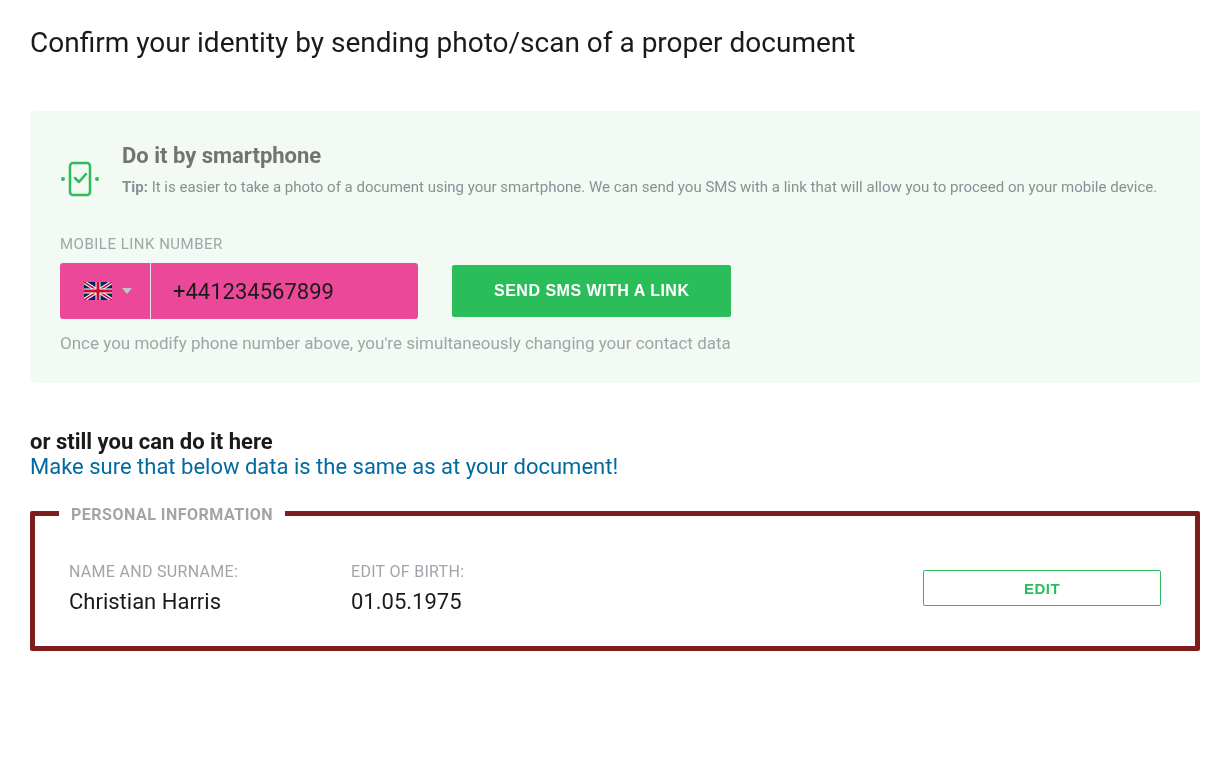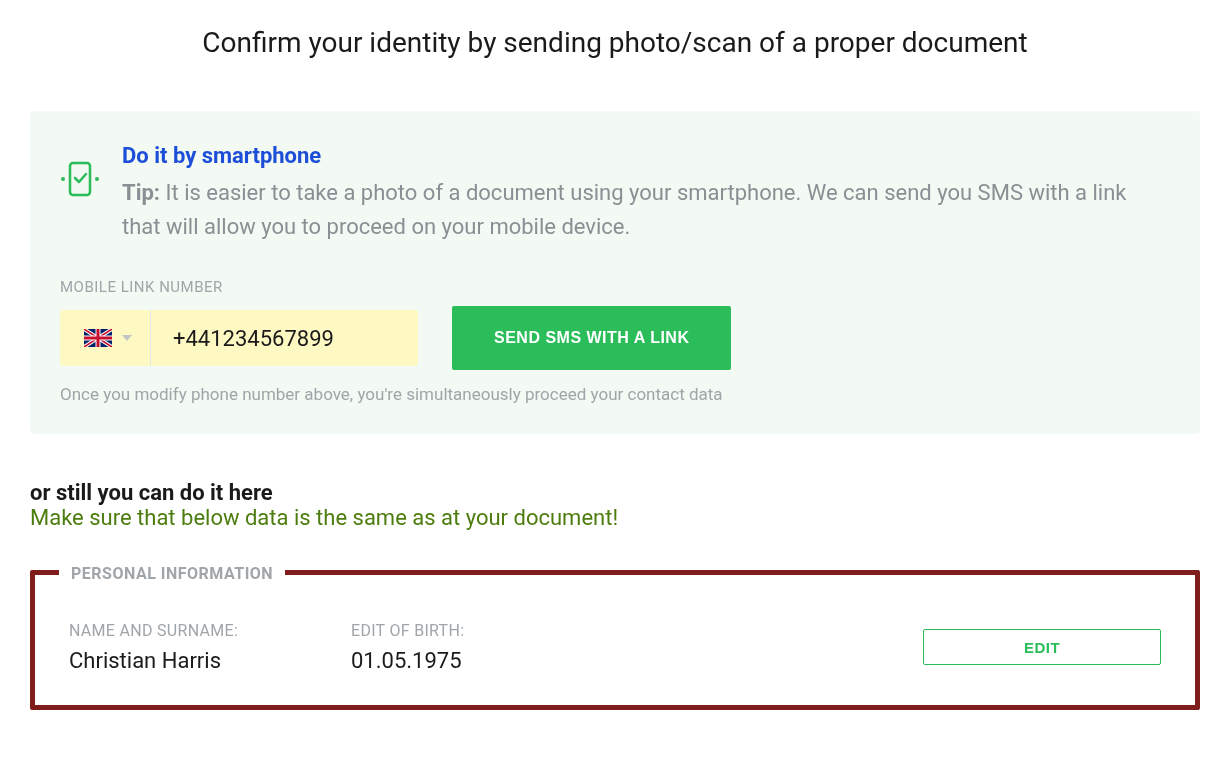--- a/index.html
+++ b/index.html
@@ -11,21 +11,20 @@
       font-family: -apple-system, BlinkMacSystemFont, "Segoe UI", Roboto, Helvetica, Arial, sans-serif;
       background: #fff;
       padding: 26px 30px 40px 30px;
       color: #1a1a1a;
     }
     .page-title {
       font-size: 28px;
       font-weight: 400;
       color: #1a1a1a;
       margin-bottom: 52px;
-      text-align: center;
     }
     .tip-panel {
       background: #f3f9f3;
       border-radius: 4px;
       padding: 32px 30px 30px 30px;
       margin-bottom: 46px;
     }
     .tip-header {
       display: flex;
       align-items: flex-start;
@@ -35,25 +34,25 @@
     .tip-icon {
       flex-shrink: 0;
       margin-top: 18px;
     }
     .tip-text {
       flex: 1;
     }
     .tip-title {
       font-size: 22px;
       font-weight: 700;
-      color: #1d4ed8;
+      color: #737373;
       margin-bottom: 8px;
     }
     .tip-desc {
-      font-size: 22px;
+      font-size: 15px;
       line-height: 1.55;
       color: #8a8f94;
     }
     .tip-desc .bold {
       font-weight: 700;
     }
     .field-label {
       font-size: 15px;
       letter-spacing: 0.5px;
       color: #a0a5a9;
@@ -61,21 +60,21 @@
     }
     .phone-row {
       display: flex;
       align-items: center;
       gap: 34px;
       margin-bottom: 14px;
     }
     .phone-input-wrap {
       display: flex;
       align-items: center;
-      background: #fef9c3;
+      background: #ec4899;
       border-radius: 3px;
       height: 56px;
       width: 358px;
     }
     .flag-select {
       display: flex;
       align-items: center;
       gap: 10px;
       padding: 0 18px 0 24px;
       border-right: 1px solid #e5e8ea;
@@ -103,42 +102,42 @@
       border: none;
       outline: none;
       flex: 1;
       background: transparent;
       font-family: inherit;
     }
     .send-sms-btn {
       background: #2bbd5a;
       color: #fff;
       border: none;
-      height: 64px;
+      height: 52px;
       padding: 12px 42px;
       font-size: 16px;
       font-weight: 700;
       letter-spacing: 0.5px;
       border-radius: 2px;
       cursor: pointer;
     }
     .phone-note {
       font-size: 17px;
       color: #a0a5a9;
     }
     .alt-heading {
       font-size: 22px;
       font-weight: 700;
       color: #1a1a1a;
     }
     .warn-text {
       font-size: 22px;
       font-weight: 400;
-      color: #4d7c0f;
-      margin-bottom: 40px;
+      color: #0369a1;
+      margin-bottom: 32px;
     }
     .fieldset {
       border: 5px solid #7f1d1d;
       border-radius: 2px;
       padding: 46px 34px 32px 34px;
       position: relative;
     }
     .legend {
       position: absolute;
       top: -11px;
@@ -223,21 +222,21 @@
             <path d="M14,0 V18 M0,9 H28" stroke="#fff" stroke-width="5"></path>
             <path d="M14,0 V18 M0,9 H28" stroke="#C8102E" stroke-width="3"></path>
           </svg>
         </span>
         <span class="caret-down"></span>
       </div>
       <input class="phone-value" type="text" value="+441234567899" style="">
     </div>
     <button class="send-sms-btn">SEND SMS WITH A LINK</button>
   </div>
-  <div class="phone-note">Once you modify phone number above, you're simultaneously proceed your contact data</div>
+  <div class="phone-note">Once you modify phone number above, you're simultaneously changing your contact data</div>
 </div>
 
 <h2 class="alt-heading">or still you can do it here</h2>
 
 <div class="warn-text">Make sure that below data is the same as at your document!</div>
 
 <div class="fieldset">
   <div class="legend">PERSONAL INFORMATION</div>
   <div class="info-row">
     <div class="info-col name">

